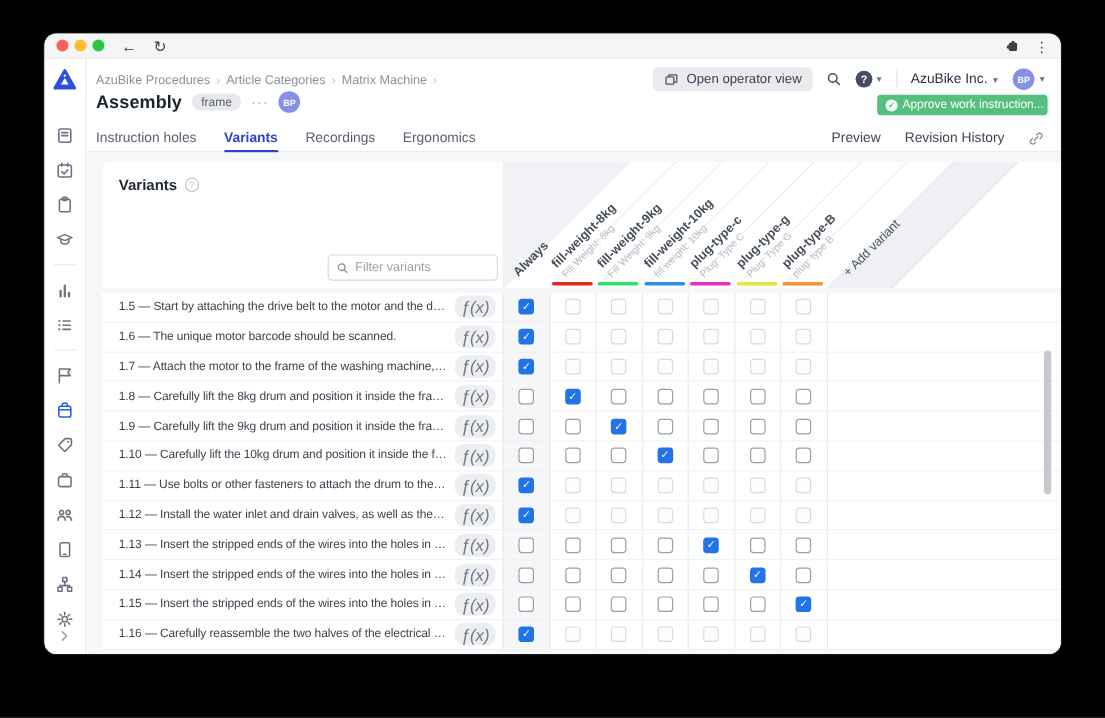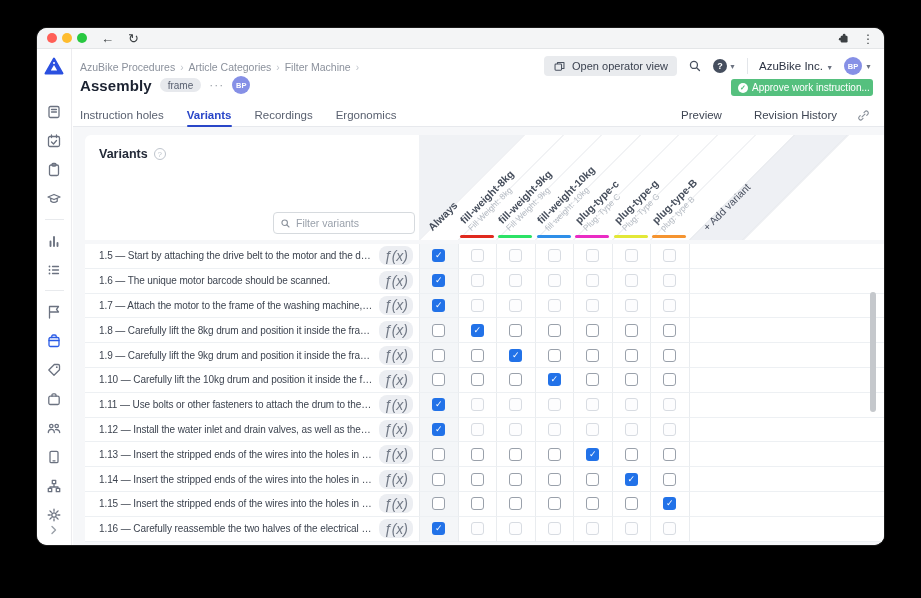--- a/index.html
+++ b/index.html
@@ -59,21 +59,21 @@
                    display:flex; align-items:center; justify-content:center; flex:none; font-weight:700; }
 
   
   .tabsbar { position:absolute; left:36px; right:0; top:76px; height:23px; background:#fff;
              border-bottom:1px solid #e7e9ed; display:flex; align-items:center; padding:0 14px 0 7px; }
   .tabs-left { display:flex; gap:23px; }
   .tab { position:relative; font-size:11.5px; color:#5a6170; cursor:pointer; line-height:22px; white-space:nowrap; }
   .tab.active { color:#2946c8; font-weight:700; }
   .tab.active::after { content:""; position:absolute; left:0; right:0; bottom:-1px; height:2px; background:#2946c8; border-radius:1px; }
   .tabs-right { margin-left:auto; display:flex; align-items:center; gap:20px; }
-  .tab-right-item { font-size:11.5px; color:#3f4654; cursor:pointer; white-space:nowrap;margin-left:12px; }
+  .tab-right-item { font-size:11.5px; color:#3f4654; cursor:pointer; white-space:nowrap; }
   .link-icon { color:#8a919b; display:flex; cursor:pointer; }
 
   
   .content { position:absolute; left:36px; right:0; top:99px; bottom:0; background:#f6f7f9; }
 
   .variants-card { position:absolute; left:12px; top:8px; width:334px; height:105px; background:#fff; border-radius:6px 0 0 0; }
   .variants-title-row { display:flex; align-items:center; gap:6px; padding:12px 0 0 14px; }
   .variants-title { font-size:12.5px; font-weight:700; color:#232a38; }
   .q-circle { width:12px; height:12px; border-radius:50%; border:1px solid #bfc5cd; color:#bfc5cd; font-size:8px;
               display:flex; align-items:center; justify-content:center; }
@@ -281,21 +281,21 @@
       </span>
     </div>
   </div>
 
   <div class="appheader">
     <div class="breadcrumb" id="breadcrumb">
         <div class="crumb">AzuBike Procedures</div>
         <div class="crumb-sep">›</div>
         <div class="crumb">Article Categories</div>
         <div class="crumb-sep">›</div>
-        <div class="crumb">Filter Machine</div>
+        <div class="crumb">Matrix Machine</div>
         <div class="crumb-sep">›</div>
       </div>
     <div class="title-row">
       <span class="page-title">Assembly</span>
       <span class="chip">frame</span>
       <span class="more-dots">···</span>
       <span class="avatar">BP</span>
     </div>
     <div class="hdr-right">
       <div class="op-btn">

